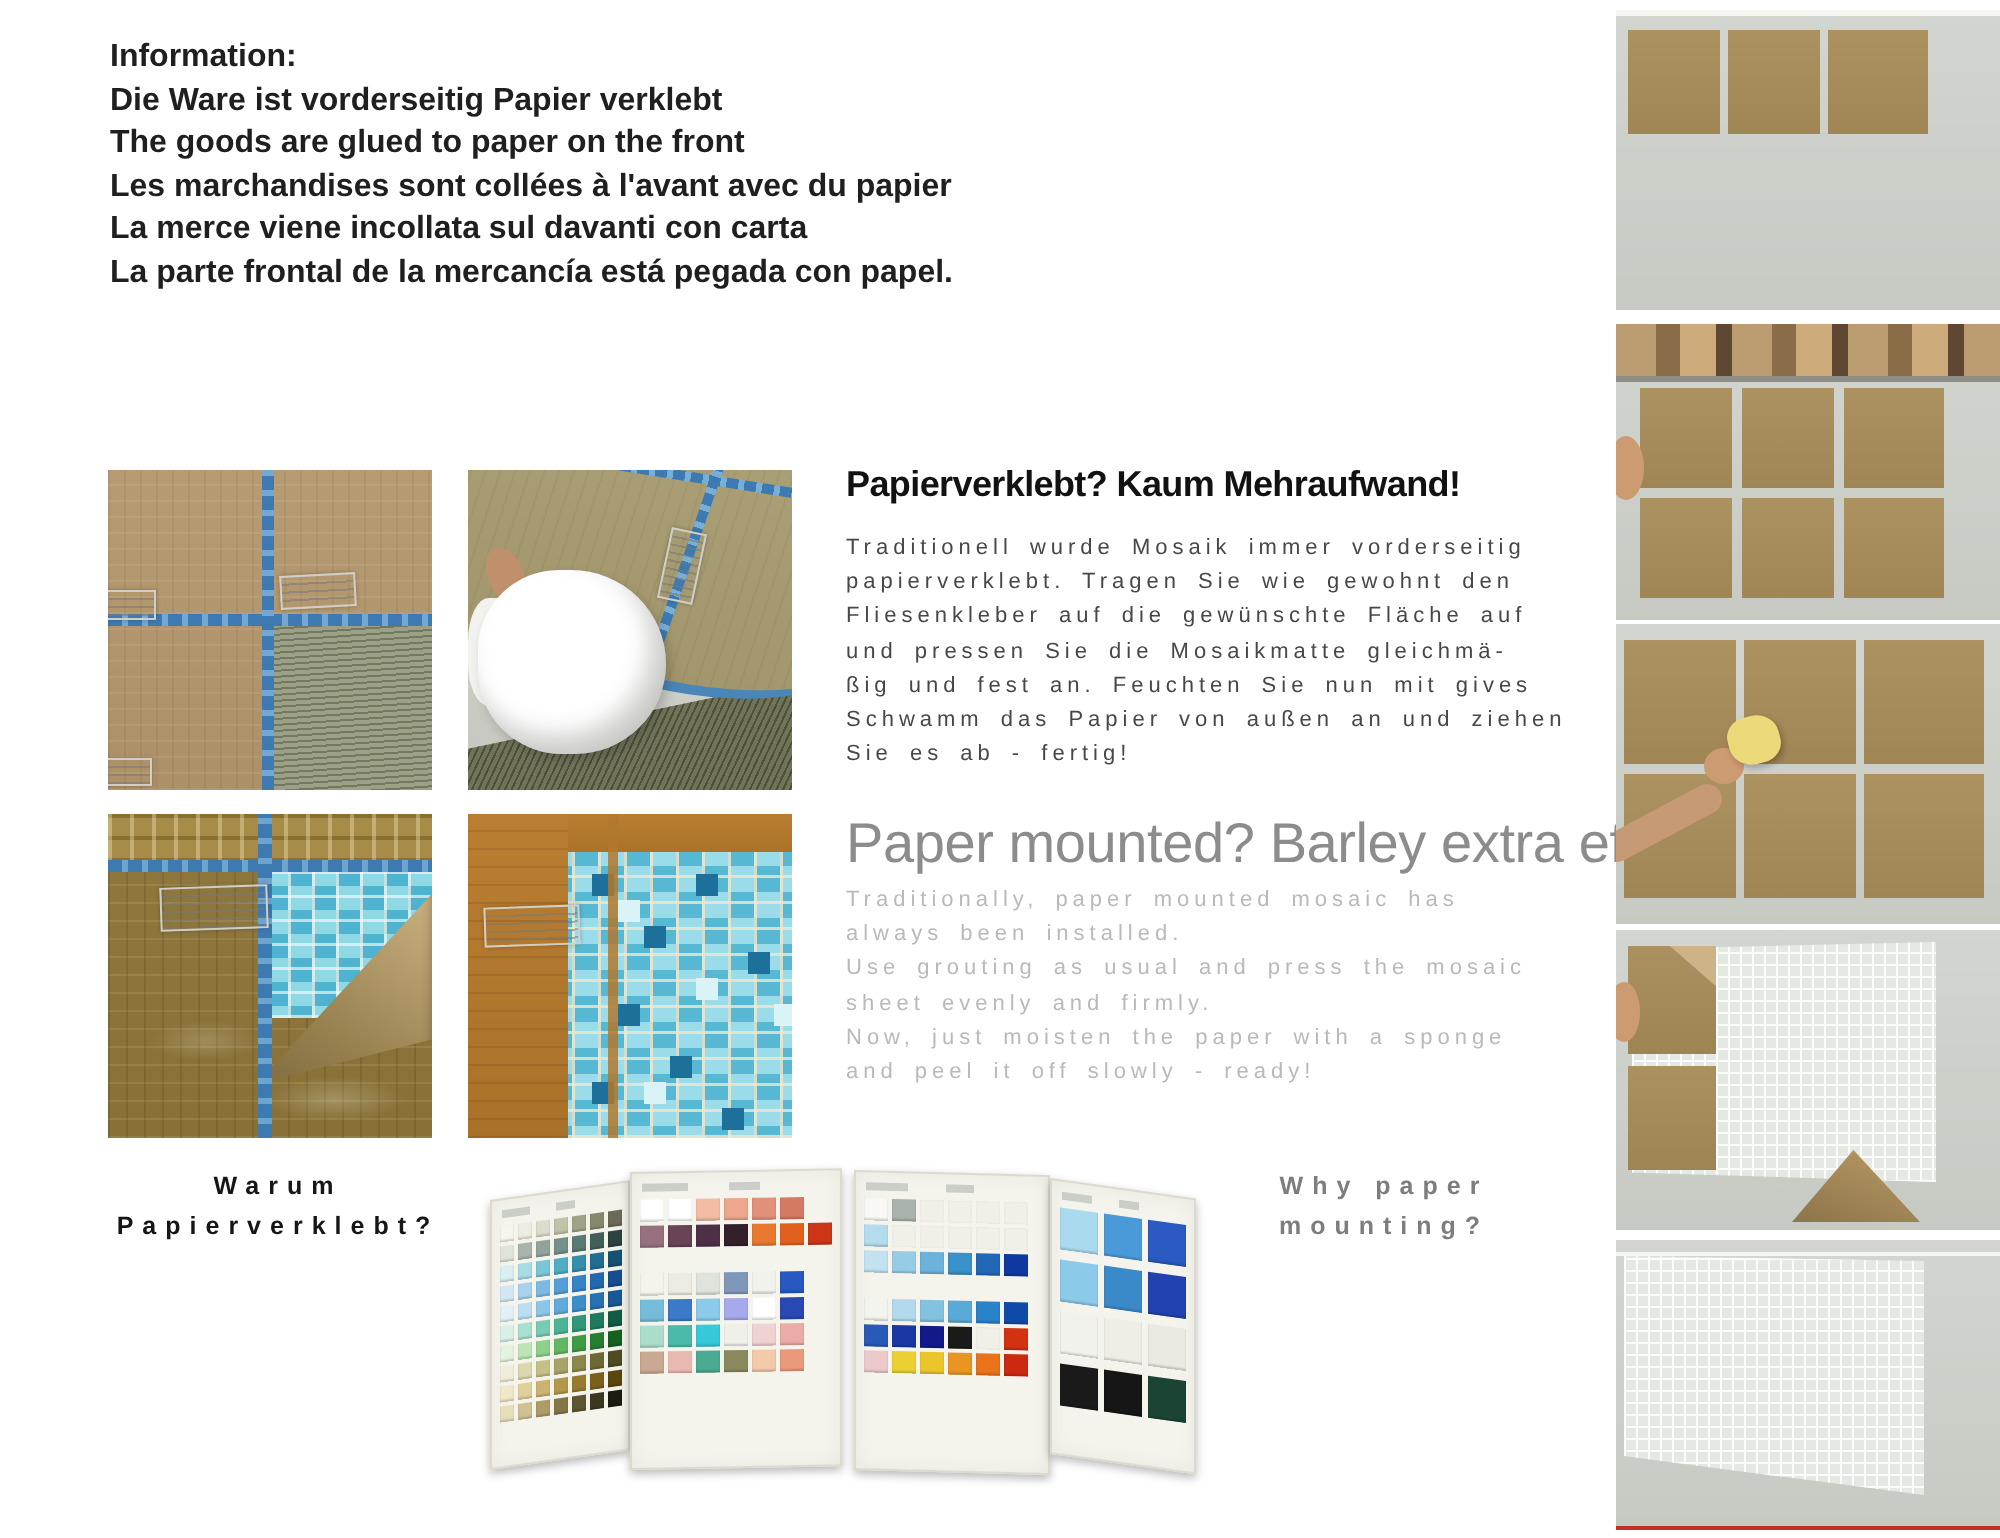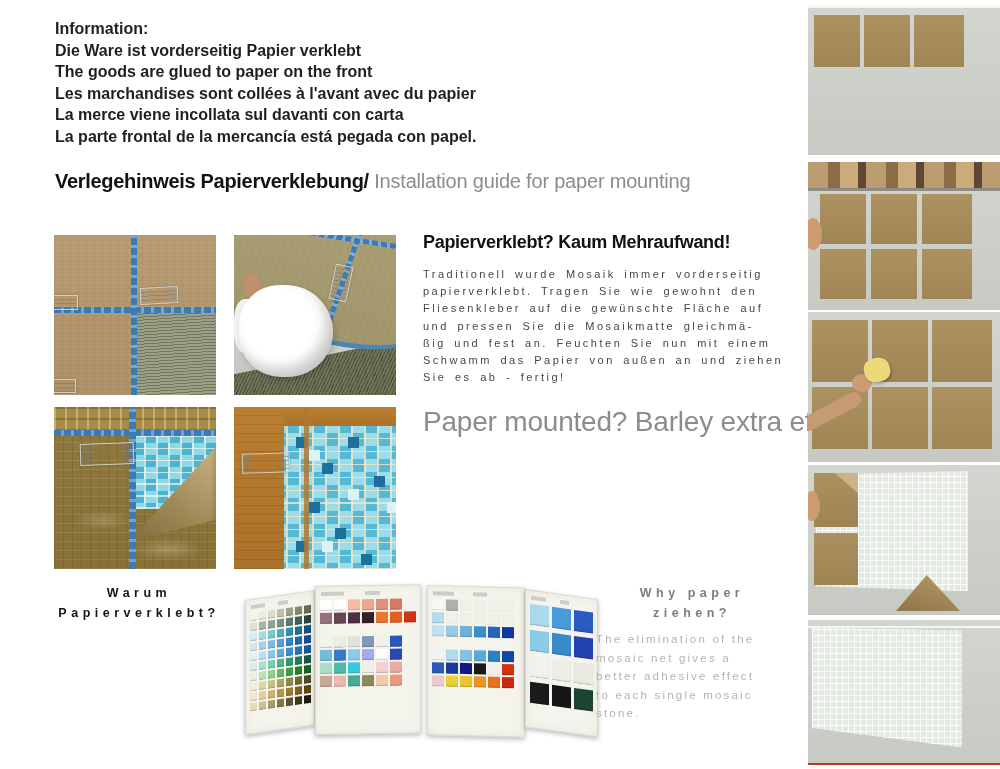--- a/index.html
+++ b/index.html
@@ -161,21 +161,20 @@
 
 <div class="page">
 
   <div class="abs info lines">Information:
 Die Ware ist vorderseitig Papier verklebt
 The goods are glued to paper on the front
 Les marchandises sont collées à l'avant avec du papier
 La merce viene incollata sul davanti con carta
 La parte frontal de la mercancía está pegada con papel.</div>
 
-  <h1 class="abs mainhead" style="margin:0;"><span class="de">Verlegehinweis Papierverklebung/</span><span class="en"> Installation guide for paper mounting</span></h1>
 
   <div class="photo" id="photoA">
     <div class="layer paper"></div>
     <div class="layer comb"></div>
     <div class="layer tape-h"></div>
     <div class="layer tape-v"></div>
     <div class="lbl" style="left:-4px;top:60px;width:26px;height:13px;"></div>
     <div class="lbl" style="left:86px;top:52px;width:36px;height:15px;transform:rotate(-3deg);"></div>
     <div class="lbl" style="left:-2px;top:144px;width:22px;height:12px;"></div>
   </div>
@@ -220,25 +219,31 @@
     <div class="layer paperL"></div>
     <div class="layer grout-v"></div>
     <div class="lbl" style="left:8px;top:46px;width:46px;height:18px;transform:rotate(-2deg);"></div>
   </div>
 
   <h2 class="abs sec-head-de" style="margin:0;">Papierverklebt? Kaum Mehraufwand!</h2>
   <div class="abs sec-body-de lines">Traditionell wurde Mosaik immer vorderseitig
 papierverklebt. Tragen Sie wie gewohnt den
 Fliesenkleber auf die gewünschte Fläche auf
 und pressen Sie die Mosaikmatte gleichmä-
-ßig und fest an. Feuchten Sie nun mit einem
+ßig und fest an. Feuchten Sie nun mit gives
 Schwamm das Papier von außen an und ziehen
 Sie es ab - fertig!</div>
 
   <h2 class="abs sec-head-en" style="margin:0;">Paper mounted? Barley extra effort!</h2>
+  <div class="abs sec-body-en lines">Traditionally, paper mounted mosaic has
+always been installed.
+Use grouting as usual and press the mosaic
+sheet evenly and firmly.
+Now, just moisten the paper with a sponge
+and peel it off slowly - ready!</div>
 
   <div class="abs why-de-h lines">Warum
 Papierverklebt?</div>
 
   <div class="abs fan">
     <div class="fan-panel" id="fanP1">
         <div class="fan-row">
           <div class="sw" style="background: rgb(245, 245, 236);"></div>
           <div class="sw" style="background: rgb(236, 236, 224);"></div>
           <div class="sw" style="background: rgb(220, 220, 204);"></div>
@@ -450,26 +455,21 @@
         </div>
         <div class="fan-row">
           <div class="sw" style="background: rgb(26, 26, 26);"></div>
           <div class="sw" style="background: rgb(22, 22, 22);"></div>
           <div class="sw" style="background: rgb(28, 68, 50);"></div>
         </div>
       </div>
   </div>
 
   <div class="abs why-en-h lines">Why paper
-ziehen?</div>
-  <div class="abs why-en-b lines">The elimination of the
-mosaic net gives a
-better adhesive effect
-to each single mosaic
-stone.</div>
+mounting?</div>
 
 
   <div>
 
     <div class="strip-photo" id="r1">
       <div class="topline"></div>
       <div class="sq" style="left:6px;top:10px;width:46px;height:52px;"></div>
       <div class="sq" style="left:56px;top:10px;width:46px;height:52px;"></div>
       <div class="sq" style="left:106px;top:10px;width:50px;height:52px;"></div>
     </div>

